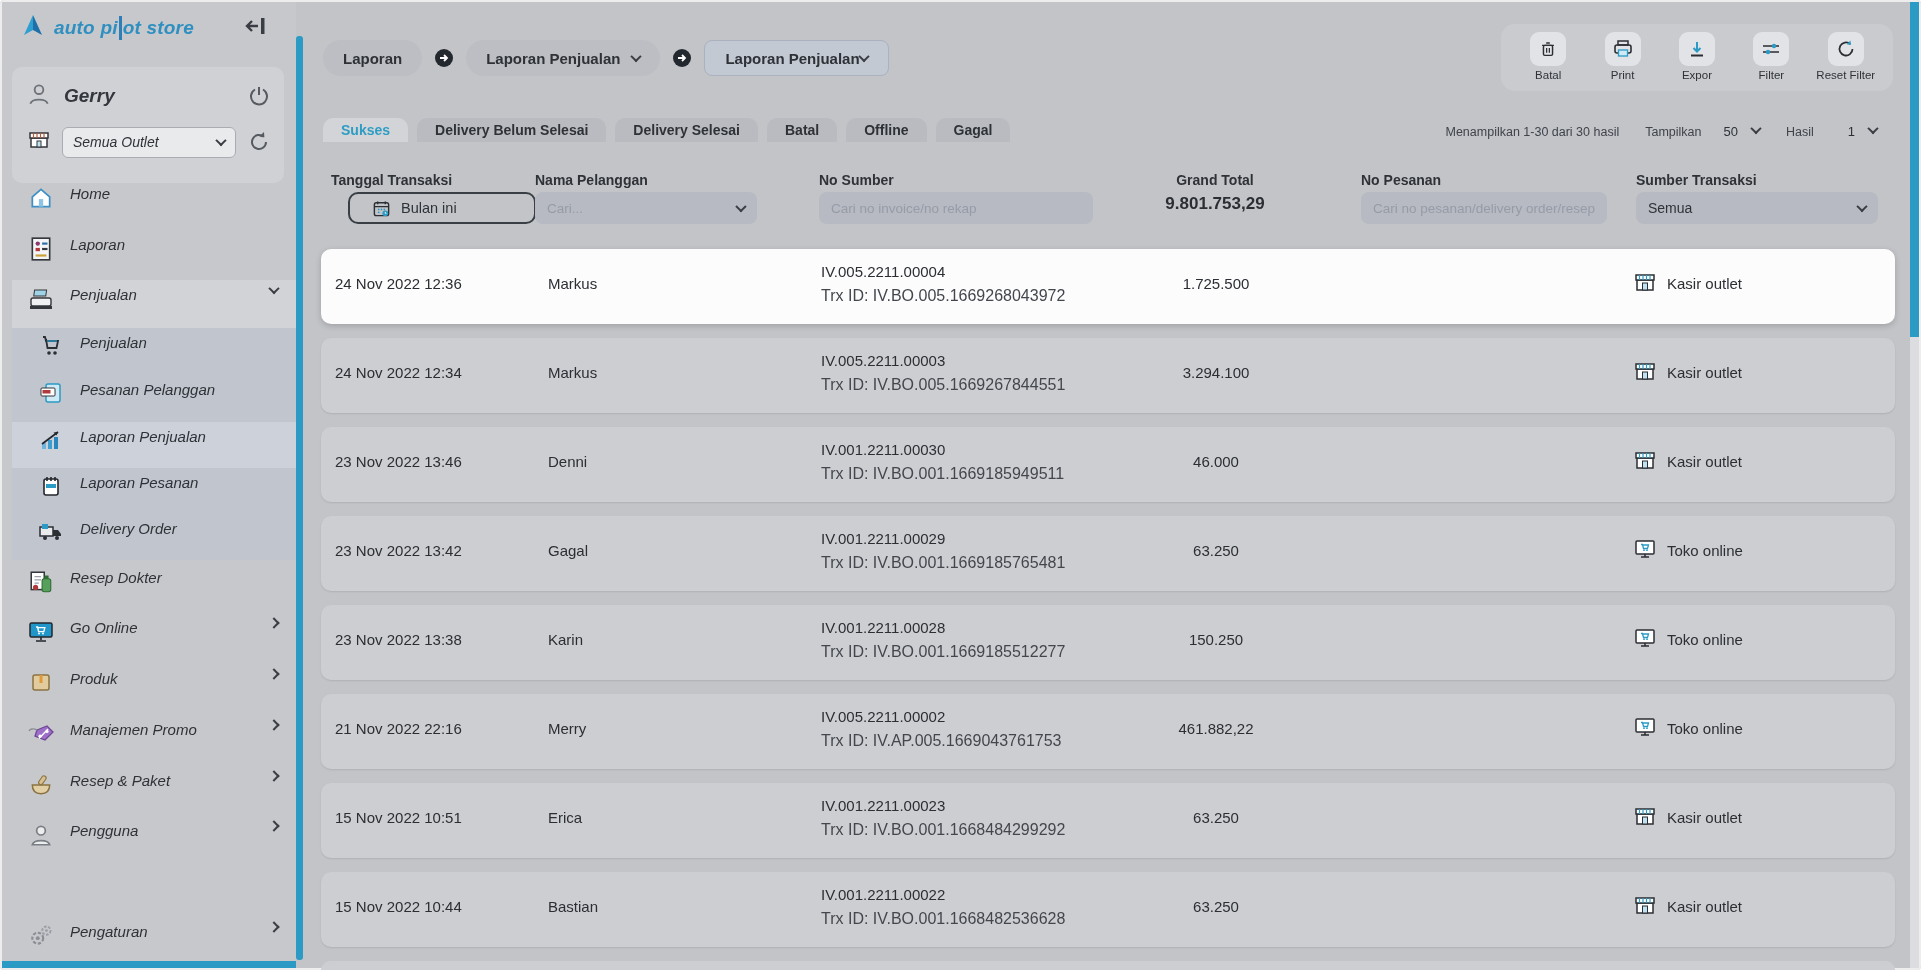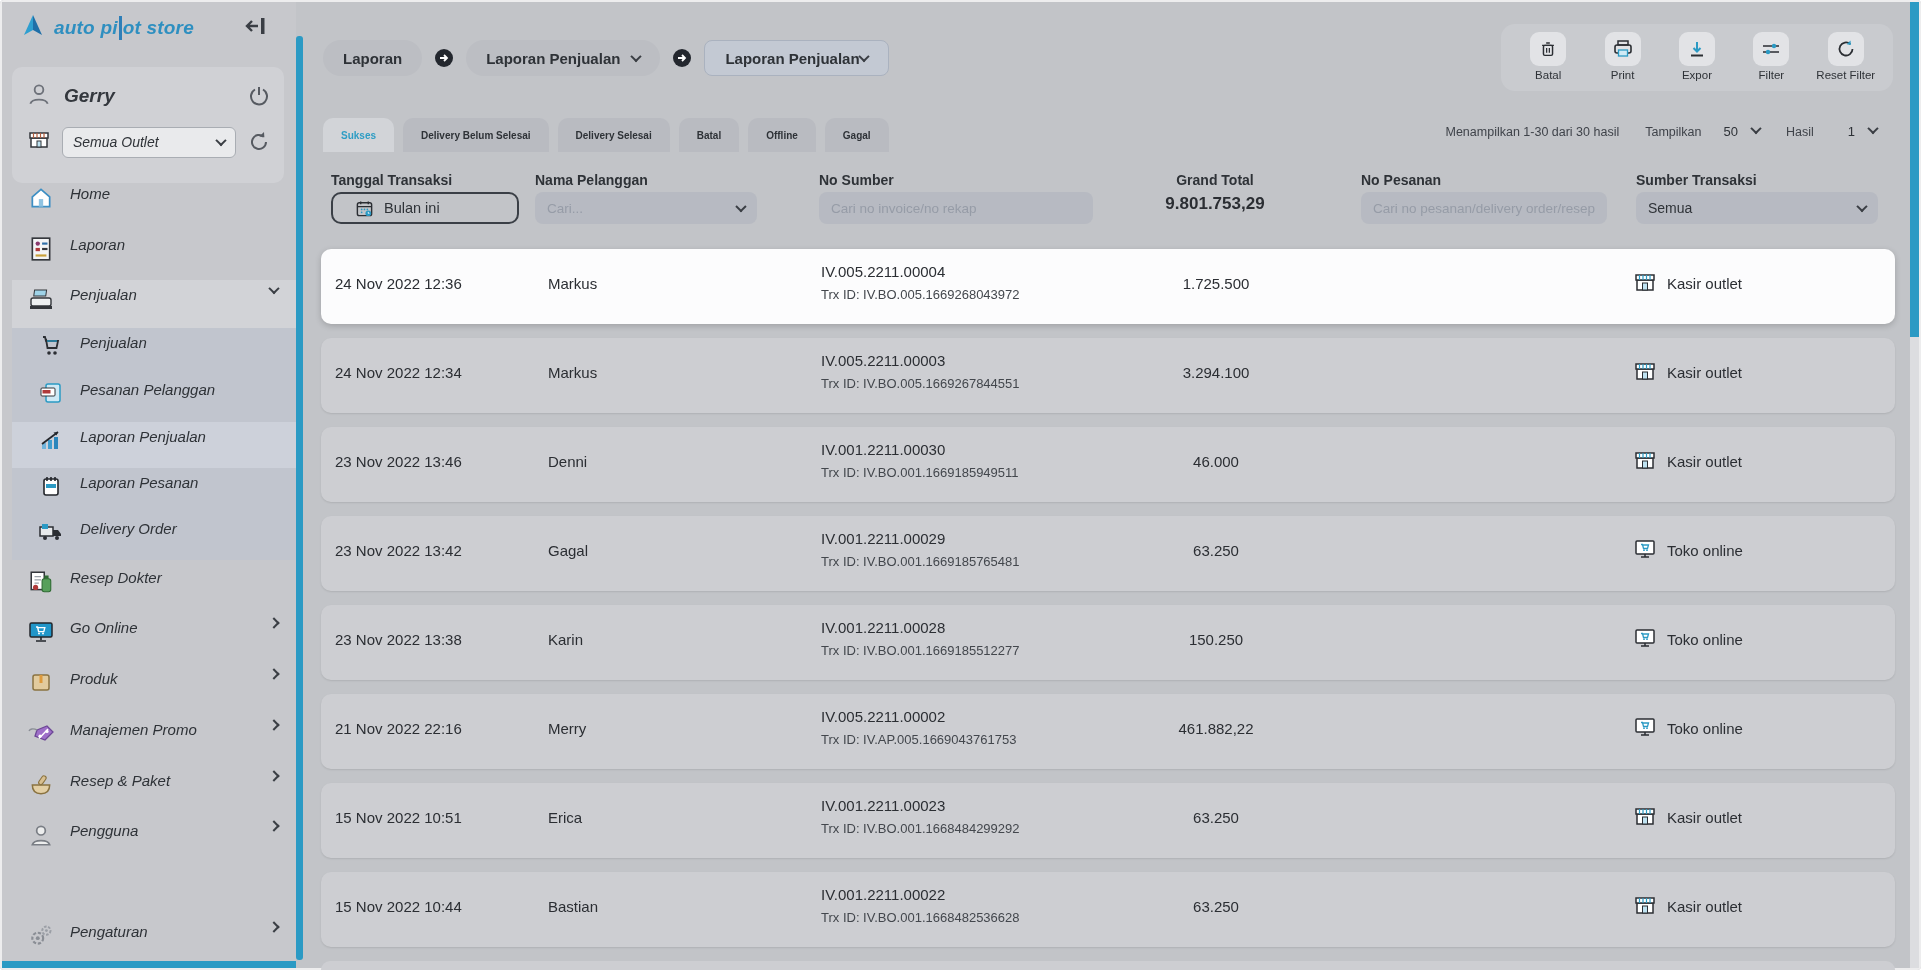--- a/index.html
+++ b/index.html
@@ -55,22 +55,22 @@
 
   
   .action-card { position:absolute; right:18px; top:24px; width:392px; height:67px; background:#c9cbcf; border-radius:14px;
                  display:flex; align-items:flex-start; justify-content:space-around; padding:8px 10px 0; }
   .act { display:flex; flex-direction:column; align-items:center; width:70px; cursor:pointer; }
   .act-ic { width:36px; height:34px; background:#e2e3e6; border-radius:9px; display:flex; align-items:center; justify-content:center; }
   .act-lab { font-size:11.5px; color:#2e3237; margin-top:3px; white-space:nowrap; }
 
   
   .tabs { position:absolute; left:20px; top:118px; display:flex; gap:9px; }
-  .tab { height:34px; border-radius:10px 10px 0 0; background:#b9bbc1; display:flex; align-items:center; padding:0 18px;
-         font-size:10px; font-weight:bold; color:#2e3237; cursor:pointer; white-space:nowrap; }
+  .tab { height:24px; border-radius:10px 10px 0 0; background:#b9bbc1; display:flex; align-items:center; padding:0 18px;
+         font-size:14px; font-weight:bold; color:#2e3237; cursor:pointer; white-space:nowrap; }
   .tab.active { background:#d2d4d8; color:#2e9dc4; }
 
   .pagination { position:absolute; right:34px; top:124px; display:flex; align-items:center; font-size:12.5px; color:#3f434a; }
   .pagination .gap { margin-left:26px; }
   .pagination .num { margin-left:22px; font-size:13px; color:#2e3237; }
   .pagination .chev { margin-left:14px; margin-top:-3px; }
 
   
   .flabel { position:absolute; top:172px; font-size:14px; font-weight:bold; color:#2e3237; white-space:nowrap; }
   .fctl   { position:absolute; top:192px; height:32px; border-radius:8px; font-size:14px; display:flex; align-items:center; }
@@ -82,21 +82,21 @@
   .date-ctl span { margin-left:10px; font-weight:normal; font-size:14.5px; }
   .gt-value { position:absolute; top:194px; font-size:17px; font-weight:bold; color:#2b2e33; text-align:center; }
 
   
   .rowcard { position:absolute; left:18px; width:1574px; height:75px; background:#cdced2; border-radius:10px;
              box-shadow:0 1px 2px rgba(0,0,0,.10);padding-left:25px; }
   .rowcard.first { background:#fcfcfd; box-shadow:0 2px 6px rgba(0,0,0,.18); }
   .rc-date   { position:absolute; left:14px;  top:26px; font-size:15px; color:#2b2e33; }
   .rc-name   { position:absolute; left:227px; top:26px; font-size:15px; color:#2b2e33; }
   .rc-inv    { position:absolute; left:500px; top:14px; font-size:15px; color:#2b2e33; }
-  .rc-trx    { position:absolute; left:500px; top:38px; font-size:13px; color:#43474d; }
+  .rc-trx    { position:absolute; left:500px; top:38px; font-size:16px; color:#43474d; }
   .rc-total  { position:absolute; left:775px; top:26px; width:240px; text-align:center; font-size:15px; color:#2b2e33; }
   .rc-src    { position:absolute; left:1312px; top:21px; display:flex; align-items:center; gap:10px; font-size:15px; color:#2b2e33; }
   .row-sliver { position:absolute; left:18px; top:961px; width:1574px; height:9px; background:#cdced2; border-radius:10px 10px 0 0; }
 </style>
 </head>
 <body>
 
 <div class="page">
 
   <aside class="sidebar">
@@ -440,21 +440,21 @@
       <span>Menampilkan 1-30 dari 30 hasil</span>
       <span class="gap">Tampilkan</span>
       <span class="num">50</span>
       <span class="chev down"></span>
       <span class="gap">Hasil</span>
       <span class="num" style="margin-left:34px;">1</span>
       <span class="chev down"></span>
     </div>
 
     <div class="flabel" style="left:28px;">Tanggal Transaksi</div>
-    <div class="fctl date-ctl" style="left:28px; width:188px;">
+    <div class="fctl date-ctl" style="left:45px; width:188px;">
       <span style="display:flex;">
           <svg width="19" height="19" viewBox="0 0 20 20">
             <rect x="2.5" y="4" width="15" height="13.5" rx="2" fill="none" stroke="#2b2e33" stroke-width="1.5"></rect>
             <path d="M6 2.5v3M14 2.5v3M2.5 8h15" stroke="#2b2e33" stroke-width="1.5"></path>
             <circle cx="7" cy="11" r=".9" fill="#2b9ac4"></circle>
             <circle cx="10" cy="11" r=".9" fill="#2b9ac4"></circle>
             <circle cx="13" cy="11" r=".9" fill="#2b9ac4"></circle>
             <circle cx="7" cy="14" r=".9" fill="#2b9ac4"></circle>
             <circle cx="14" cy="15" r="3" fill="#2b9ac4"></circle>
             <path d="M14 13.6v1.5h1.2" stroke="#fff" stroke-width=".9" fill="none"></path>

